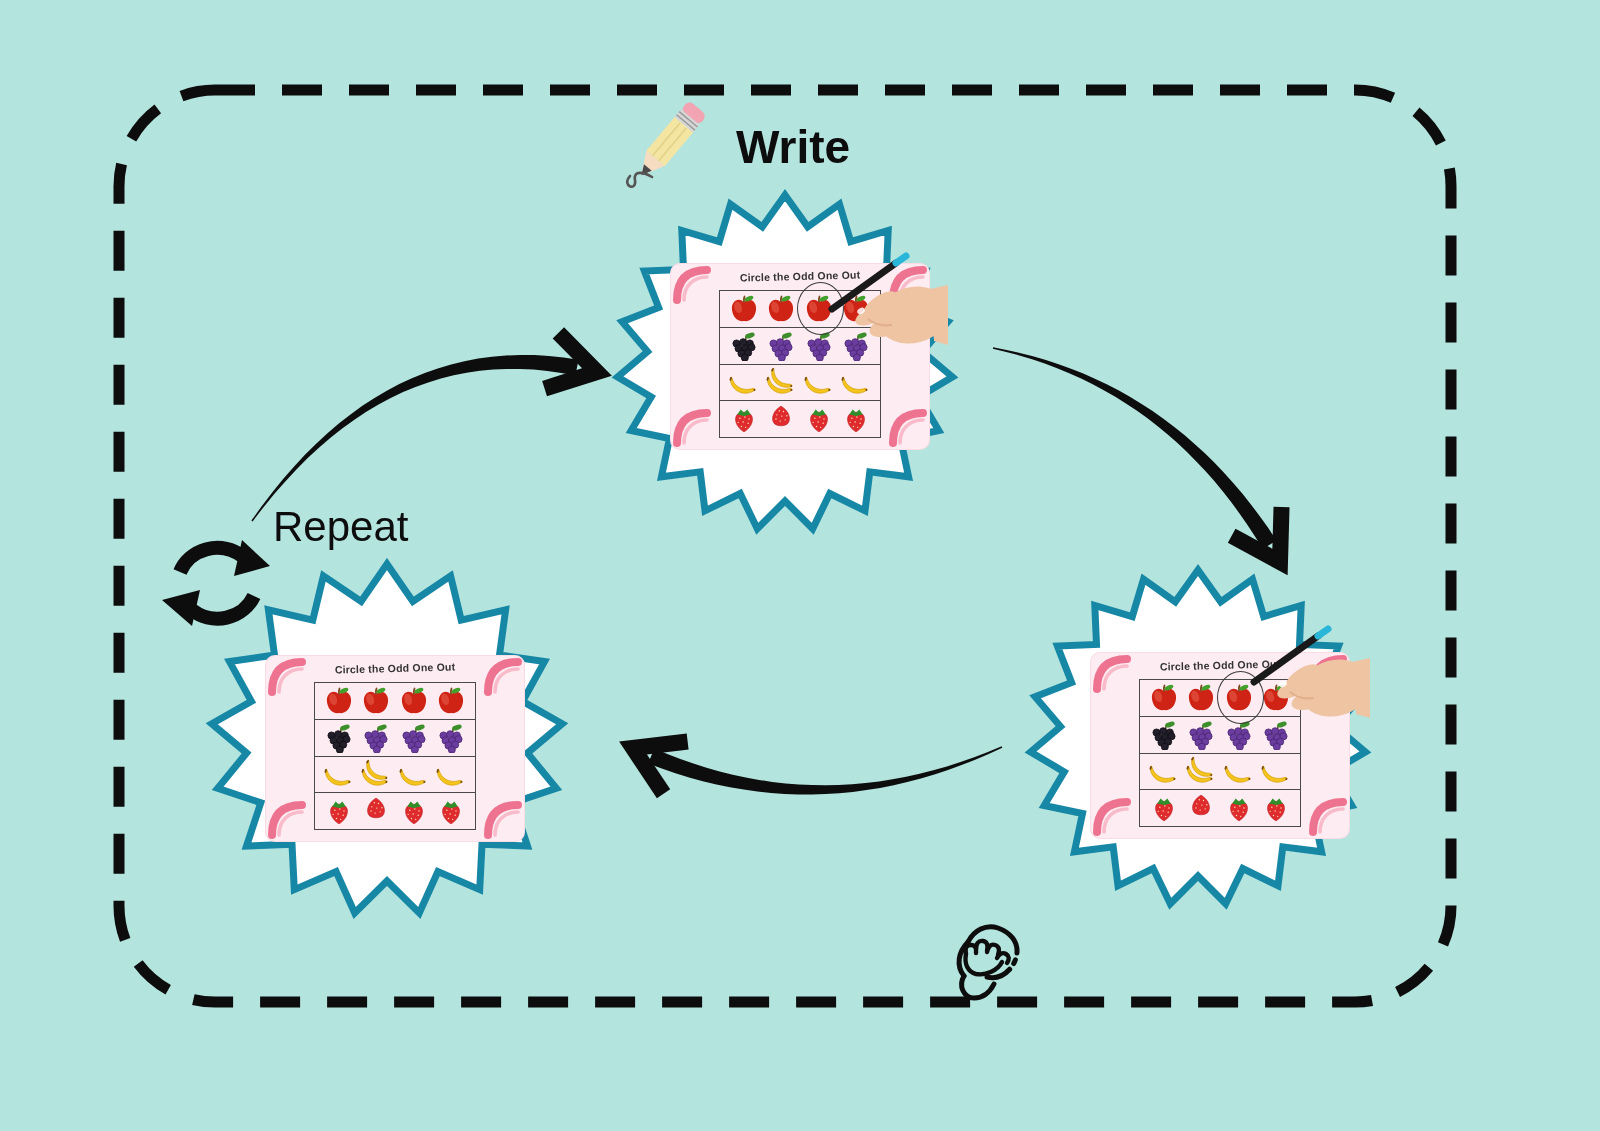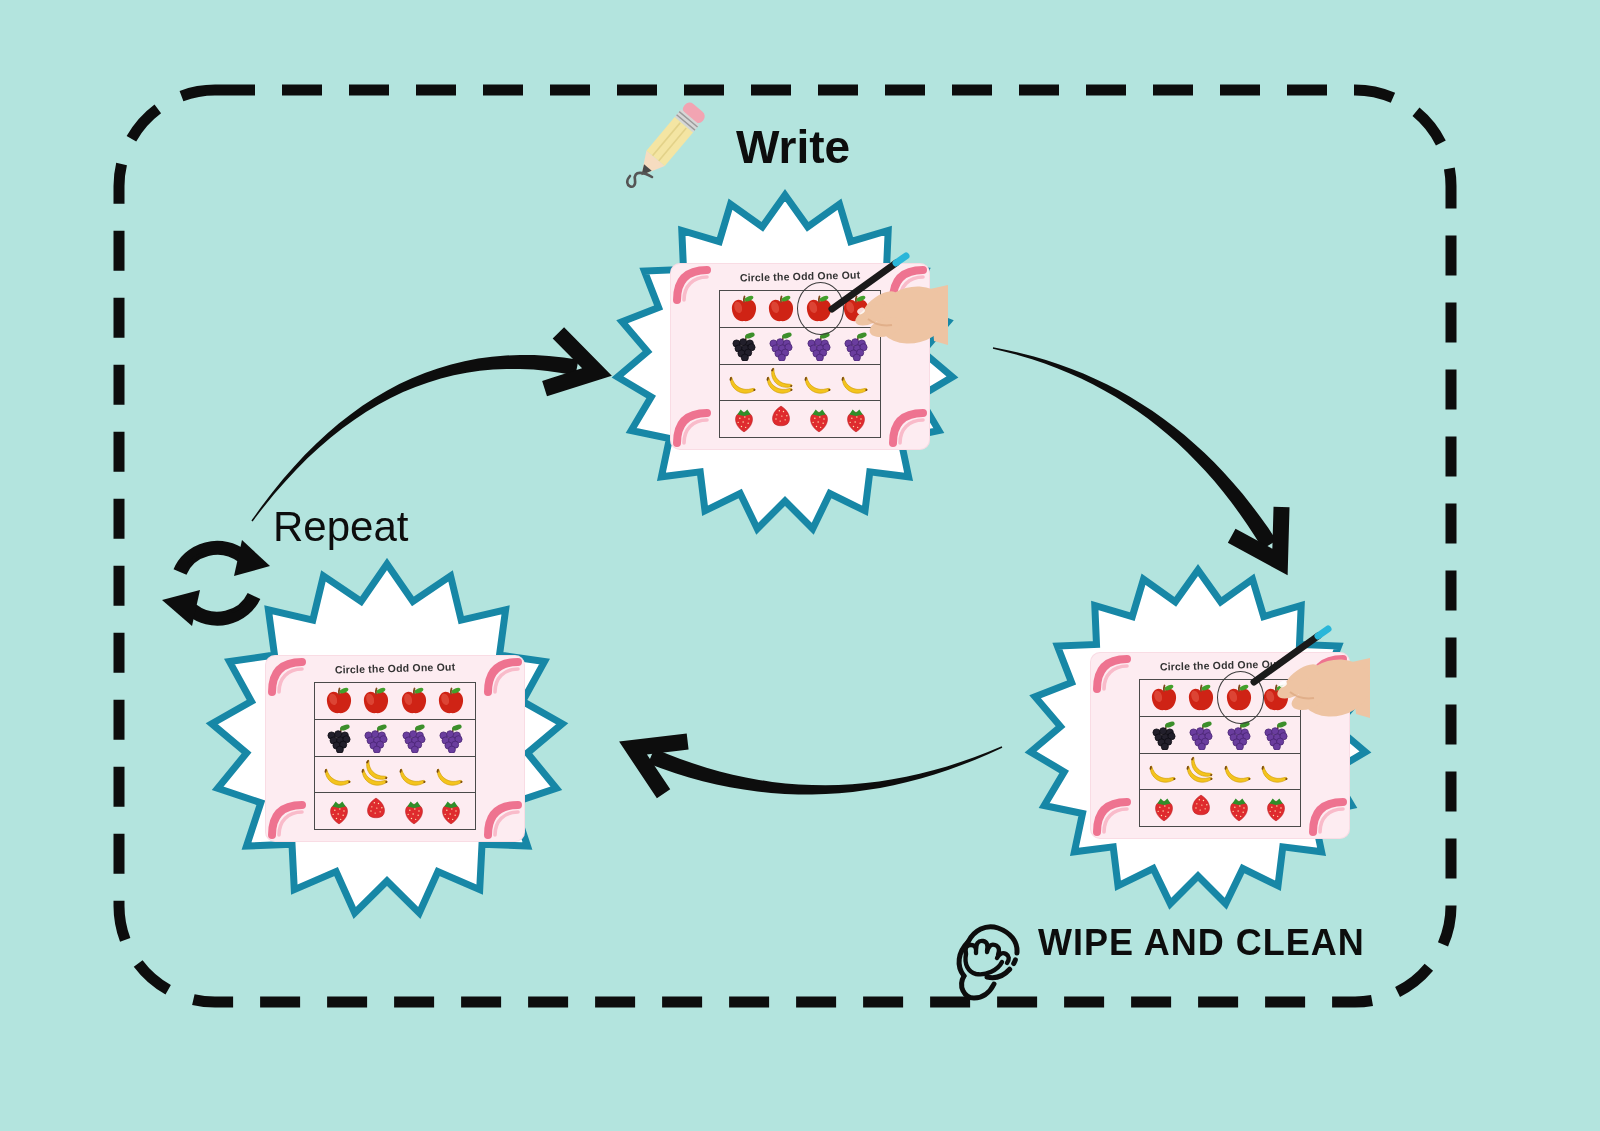--- a/index.html
+++ b/index.html
@@ -74,21 +74,20 @@
 
   <svg class="icon-abs" style="left:942px;top:908px;" width="90" height="100" viewBox="0 0 90 100">
     <g stroke="#0d0d0d" fill="none" stroke-linecap="round" stroke-linejoin="round">
       <path d="M26 34 C32 22 44 16 56 20 C70 25 78 36 74 50 C70 63 58 72 45 69" stroke-width="5" stroke-dasharray="70 7 4 7"></path>
       <path d="M26 34 C16 44 14 58 22 68" stroke-width="5"></path>
       <path d="M22 68 C16 78 22 90 32 90 C42 90 48 84 52 76" stroke-width="5"></path>
       <path d="M24 46 q-2 -9 5 -9 q6 0 5 8 M34 42 q0 -10 7 -9 q6 1 4 10 M45 44 q2 -9 8 -7 q6 2 3 10 M55 50 q4 -7 9 -4 q5 3 1 9" stroke-width="4.4"></path>
       <path d="M24 46 C22 56 26 64 34 66 C44 68 56 62 60 54" stroke-width="4.4"></path>
     </g>
   </svg>
-  <div class="step-label label-wipe">WIPE AND CLEAN</div>
 
   <div class="badge" id="write-badge" style="left: 605px; top: 183px; width: 360px; height: 360px;">
       <svg class="burst-svg" width="360" height="360">
     <polygon points="180.0,12.0 202.7,43.9 234.5,21.1 245.7,58.6 283.2,47.4 281.5,86.5 320.6,88.1 306.4,124.6 342.9,138.8 317.5,168.6 347.4,193.9 313.8,213.9 333.8,247.5 295.5,255.5 303.6,293.8 264.8,288.9 260.0,327.8 224.8,310.5 207.7,345.7 180.0,318.0 152.3,345.7 135.2,310.5 100.0,327.8 95.2,288.9 56.4,293.8 64.5,255.5 26.2,247.5 46.2,213.9 12.6,193.9 42.5,168.6 17.1,138.8 53.6,124.6 39.4,88.1 78.5,86.5 76.8,47.4 114.3,58.6 125.5,21.1 157.3,43.9" fill="#ffffff" stroke="#1787a6" stroke-width="7" stroke-linejoin="miter"></polygon>
       </svg>
       <div class="worksheet" style="left:65px;top:80px;">
       <svg class="corner" style="left:3px;top:3px;" viewBox="0 0 38 38">
     <path d="M4 34 C4 14 14 4 34 4" stroke="#ee7390" stroke-width="8" fill="none" stroke-linecap="round"></path>
     <path d="M11 34 C11 20 20 11 34 11" stroke="#f9bbca" stroke-width="3.6" fill="none" stroke-linecap="round"></path>
         </svg>

